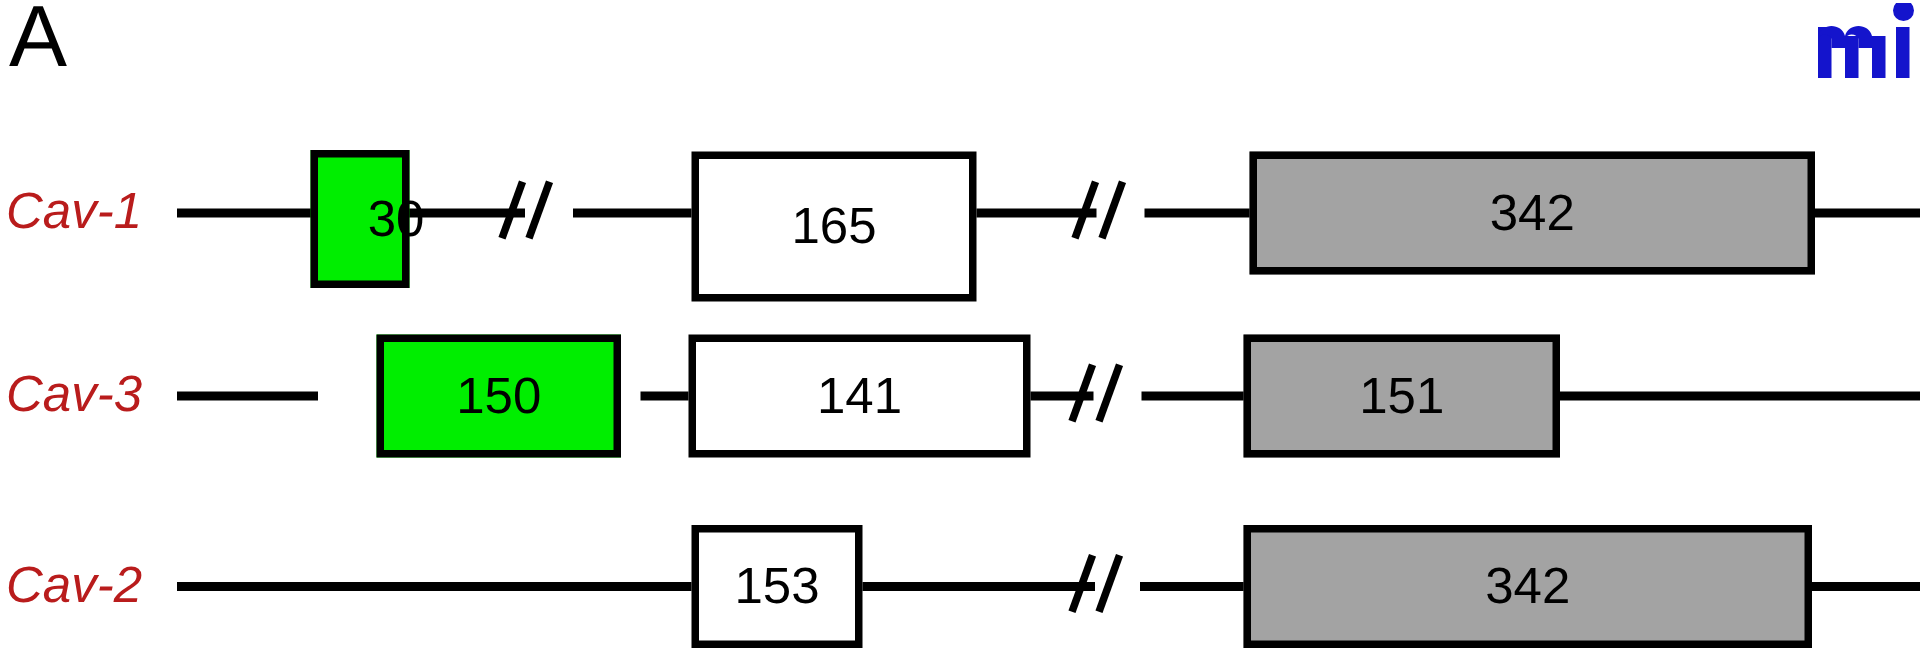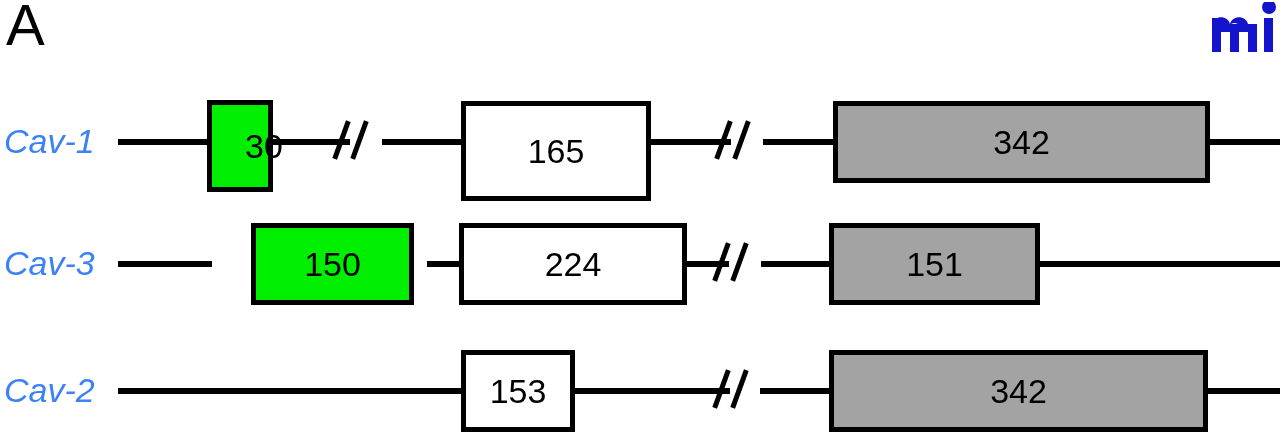--- a/index.html
+++ b/index.html
@@ -35,21 +35,21 @@
 
   
   .row{position:absolute;left:0;width:1280px;height:120px;}
   .row-label{
     position:absolute;
     left:4px;
     font-family:"Liberation Sans", sans-serif;
     font-style:italic;
     font-size:34px;
     line-height:34px;
-    color:#3b82f6;
+    color:#b91c1c;
     white-space:nowrap;
   }
 
   
   .backbone{
     position:absolute;
     height:6px;
     background:#000;
   }
 
@@ -153,21 +153,21 @@
       <i class="a"></i>
         <i class="b"></i>
     </div>
     <div class="breakmark" style="left:716px;top:38px;">
       <i class="a"></i>
         <i class="b"></i>
     </div>
 
     <div class="exon green" style="left:206px;top:19px;width:163px;height:82px;margin-left:45px;">150</div>
 
-    <div class="exon white" style="left:459px;top:19px;width:228px;height:82px;">224</div>
+    <div class="exon white" style="left:459px;top:19px;width:228px;height:82px;">141</div>
 
     <div class="exon red" style="left:829px;top:19px;width:211px;height:82px;">151</div>
   </div>
 
   <div class="row" style="top:331px;">
 
     <div class="row-label" style="top:42px;">Cav-2</div>
 
     <div class="backbone" style="left:118px;top:57px;width:350px;"></div>
     <div class="backbone" style="left:570px;top:57px;width:160px;"></div>

